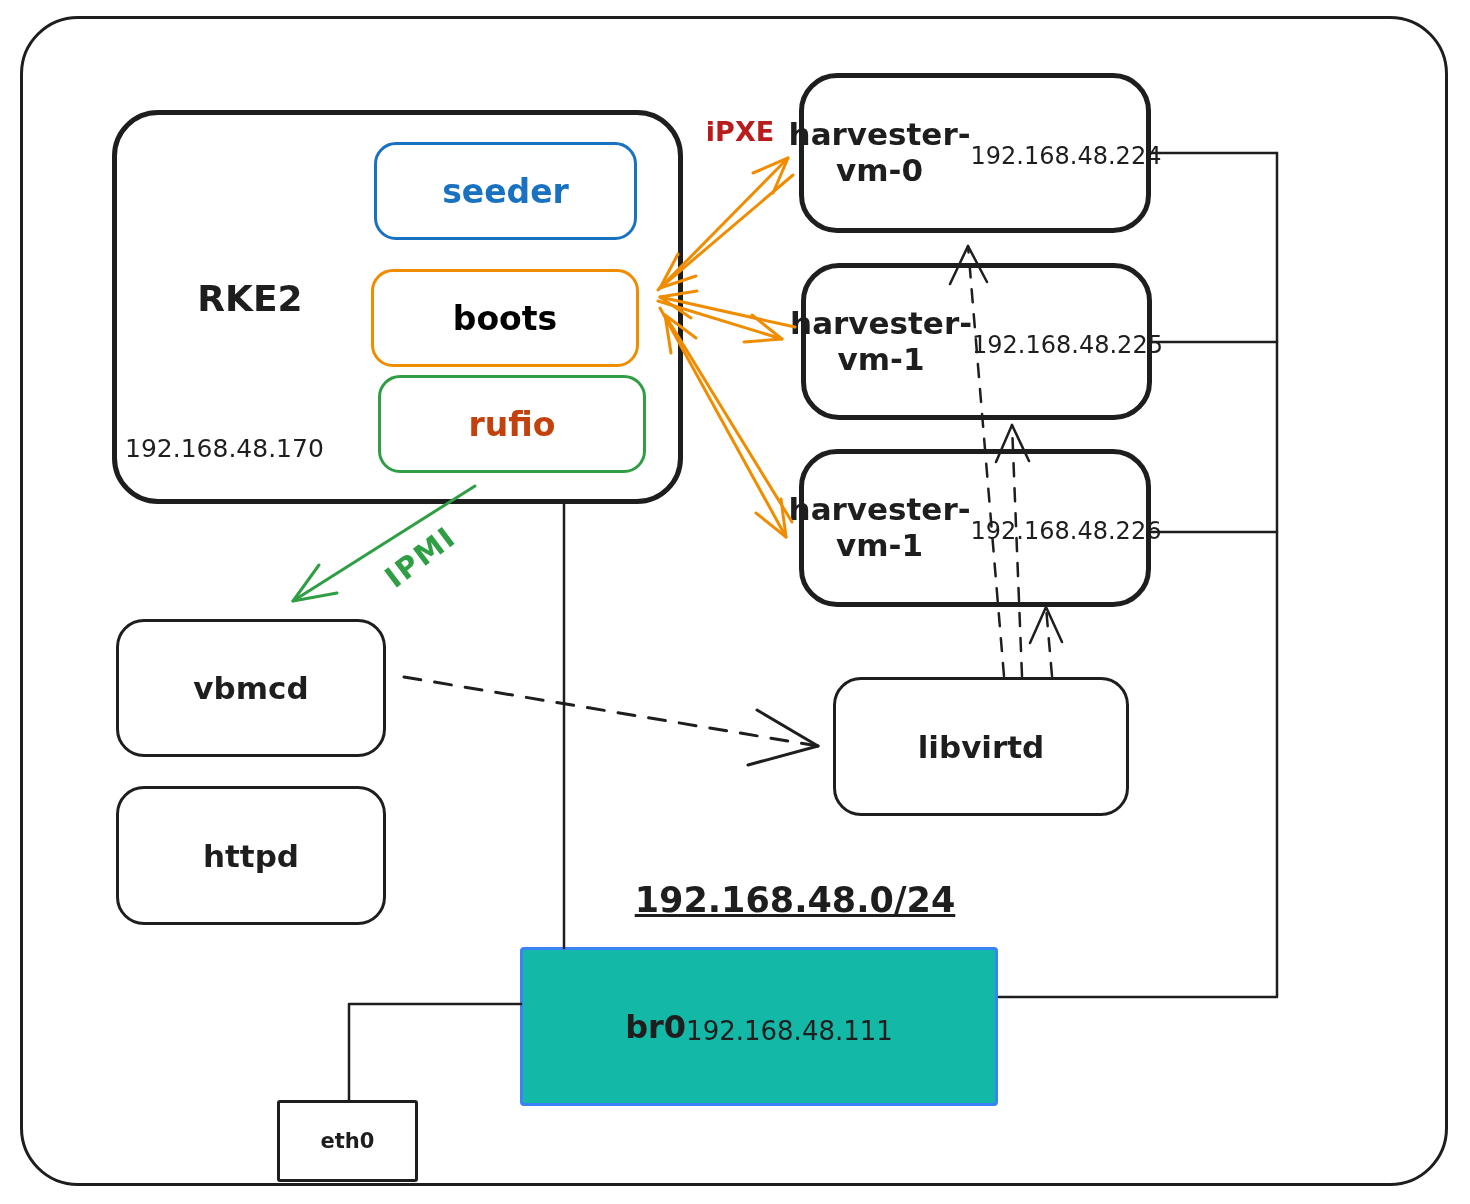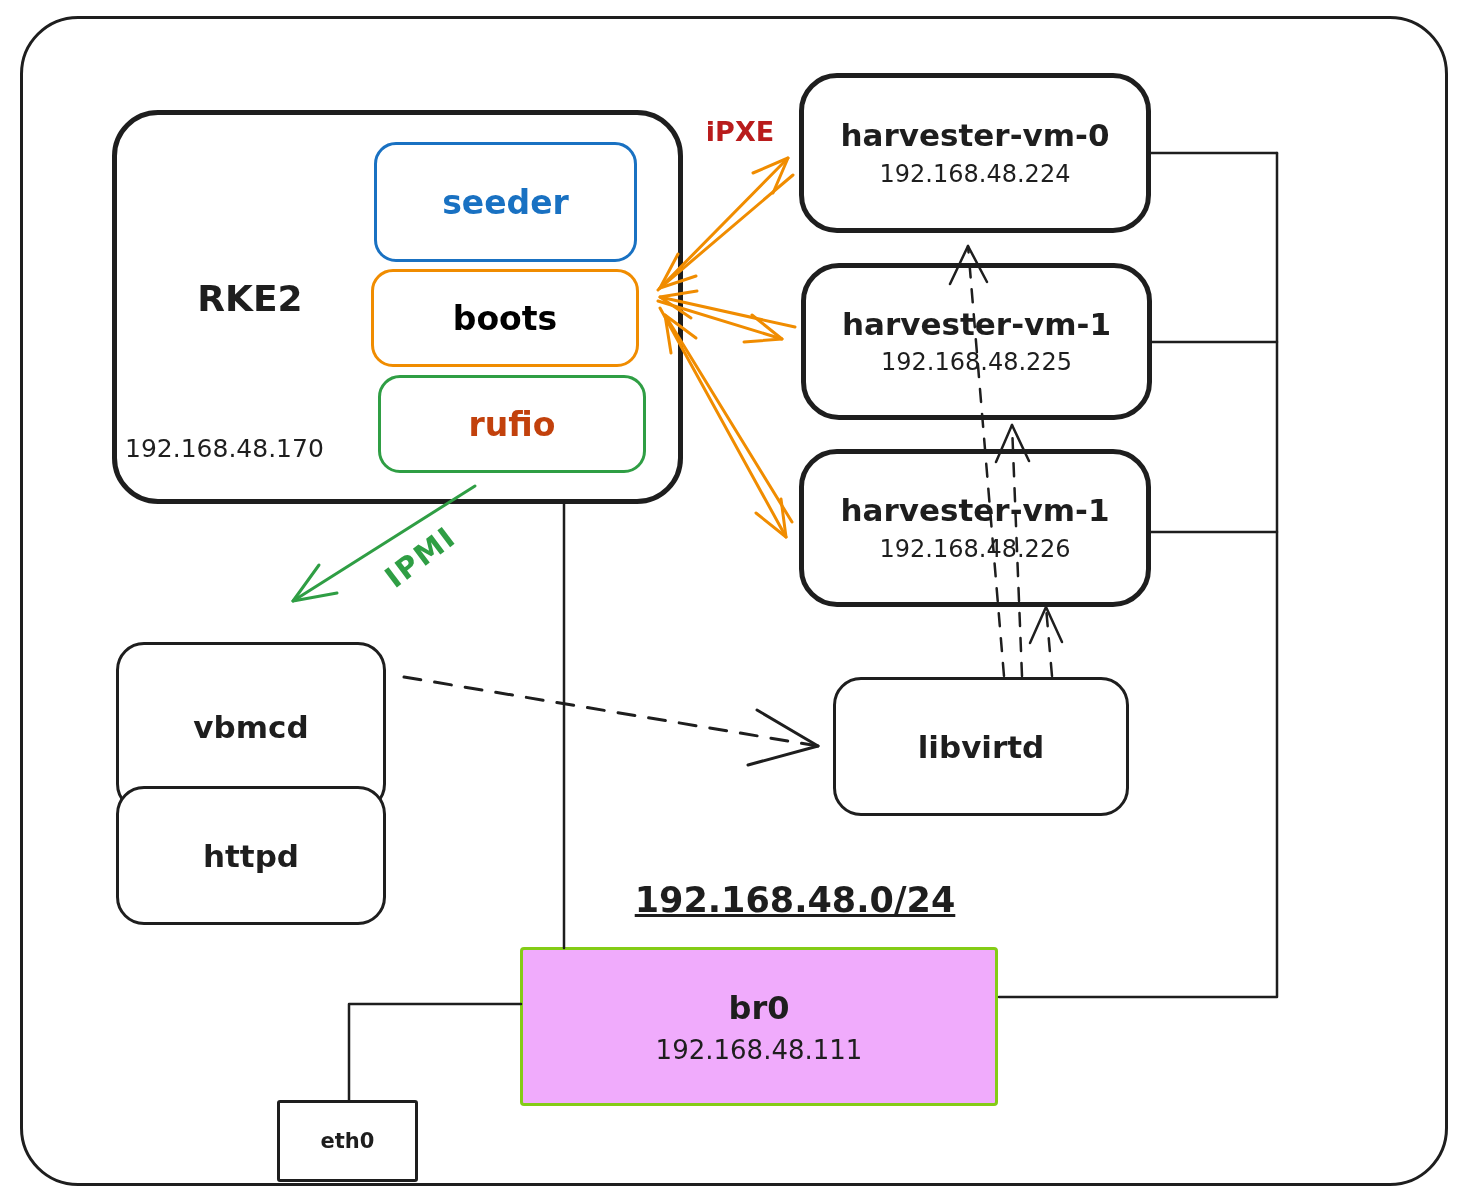--- a/index.html
+++ b/index.html
@@ -1,38 +1,38 @@
 <!DOCTYPE html>
 <html><head>
 <meta charset="utf-8">
 <style>
   html,body{margin:0;padding:0;background:#ffffff;}
   #canvas{
     position:relative;width:1470px;height:1204px;background:#ffffff;overflow:hidden;
     font-family:"DejaVu Sans",sans-serif;color:#1e1e1e;
   }
   .box{position:absolute;box-sizing:border-box;background:#ffffff;display:flex;
-       flex-direction:column;align-items:center;justify-content:center;text-align:center;}
+       flex-direction:row;align-items:center;justify-content:center;text-align:center;}
   .outer{left:20px;top:16px;width:1428px;height:1170px;border:3px solid #1e1e1e;border-radius:58px;background:transparent;}
   .rke2{left:112px;top:110px;width:571px;height:394px;border:5px solid #1e1e1e;border-radius:46px;background:transparent;}
   .svc{width:268px;height:98px;border-radius:22px;background:#fff;font-size:33px;font-weight:bold;}
-  .svc.seeder{left:374px;top:142px;width:263px;height:120px;border:3px solid #1971c2;color:#1971c2;}
+  .svc.seeder{left:374px;top:142px;width:263px;height:98px;border:3px solid #1971c2;color:#1971c2;}
   .svc.boots{left:371px;top:269px;border:3px solid #f08c00;color:#000000;}
   .svc.rufio{left:378px;top:375px;border:3px solid #2f9e44;color:#c2410c;}
   .vm{border:5px solid #1e1e1e;border-radius:38px;background:#fff;}
   .vm .vm-name{font-size:31px;font-weight:bold;line-height:1.15;}
   .vm .vm-ip{font-size:24px;margin-top:6px;}
   .vm0{left:799px;top:73px;width:352px;height:160px;}
   .vm1{left:801px;top:263px;width:351px;height:157px;}
   .vm2{left:799px;top:449px;width:352px;height:158px;}
   .daemon{border:3px solid #1e1e1e;border-radius:28px;background:#fff;font-size:31px;font-weight:bold;}
-  .vbmcd{left:116px;top:642px;width:270px;height:170px;align-items:center;}
+  .vbmcd{left:116px;top:619px;width:270px;height:138px;align-items:center;}
   .httpd{left:116px;top:786px;width:270px;height:139px;justify-content:center;}
   .libvirtd{left:833px;top:677px;width:296px;height:139px;}
-  .br0{left:520px;top:947px;width:478px;height:159px;border:3px solid #84cc16;border-radius:4px;background:#f0abfc;}
+  .br0{left:520px;top:947px;width:478px;height:159px;border:3px solid #3b82f6;border-radius:4px;background:#14b8a6;}
   .br0 .br0-name{font-size:32px;font-weight:bold;}
   .br0 .br0-ip{font-size:26px;margin-top:8px;}
   .eth0{left:277px;top:1100px;width:141px;height:82px;border:3px solid #1e1e1e;border-radius:3px;background:#fff;font-size:21px;font-weight:bold;}
   .lbl{position:absolute;text-align:center;}
   .lbl-rke2{left:170px;top:278px;width:160px;font-size:36px;font-weight:bold;}
   .lbl-rke2-ip{left:125px;top:434px;width:190px;font-size:25px;}
   .lbl-ipxe{left:695px;top:116px;width:90px;font-size:27px;font-weight:bold;color:#b91c1c;}
   .lbl-ipmi{left:358px;top:540px;width:125px;font-size:29px;font-weight:bold;color:#2f9e44;
             transform:rotate(-37deg);letter-spacing:2px;}
   .lbl-subnet{left:630px;top:880px;width:330px;font-size:35px;font-weight:bold;text-decoration:underline;}

